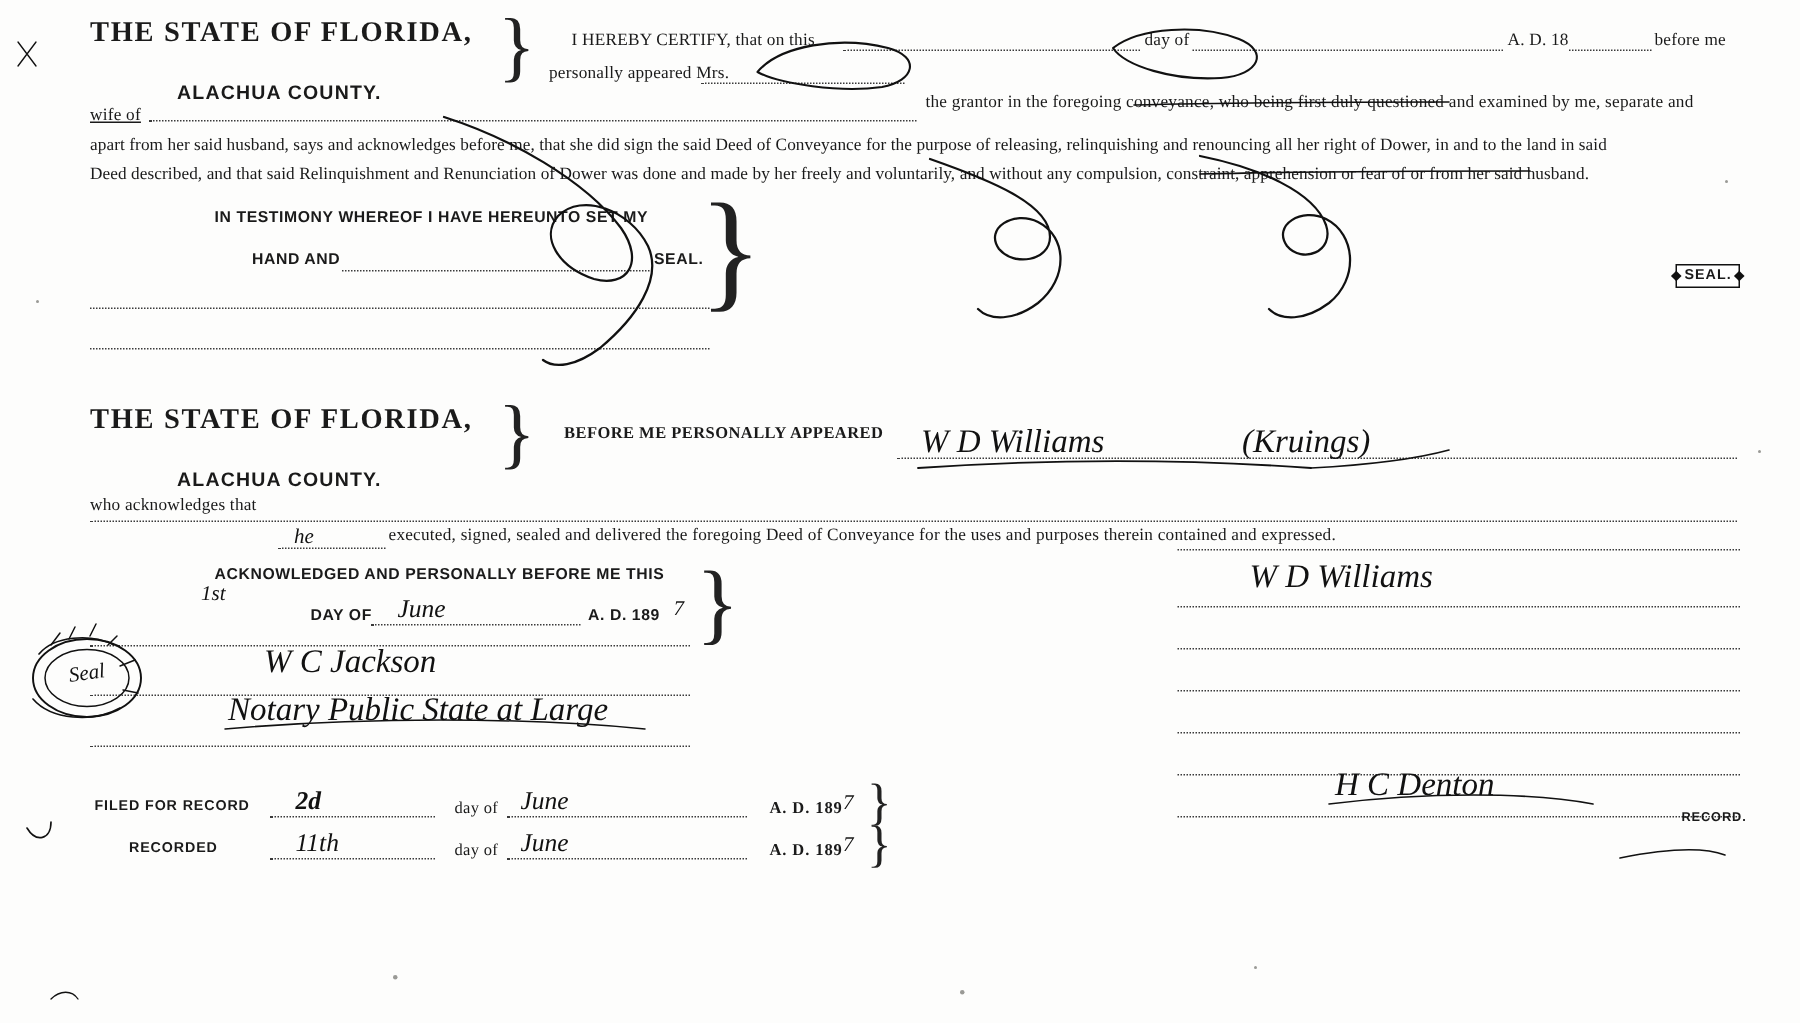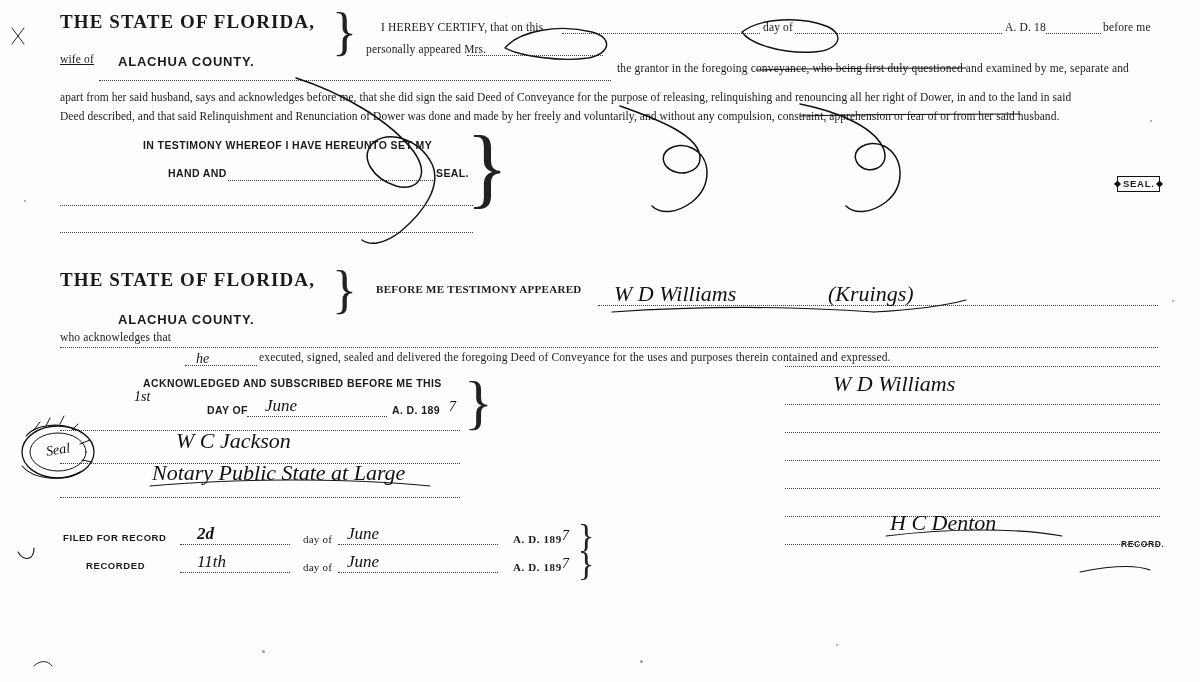--- a/index.html
+++ b/index.html
@@ -137,21 +137,21 @@
   <div class="dots" style="left:795px; top:33px; width:207px;"></div>
   <div class="abs body-t" style="left:1005px; top:22px;">A. D. 18</div>
   <div class="dots" style="left:1046px; top:33px; width:55px;"></div>
   <div class="abs body-t" style="left:1103px; top:22px;">before me</div>
 
   <div class="abs body-t" style="left:366px; top:44px;">personally appeared Mrs.</div>
   <div class="dots" style="left:467px; top:55px; width:136px;"></div>
 
   <div class="abs body-t" style="left:617px; top:63px;">the grantor in the foregoing conveyance, who being first duly questioned and examined by me, separate and</div>
 
-  <div class="abs body-t" style="left:60px; top:54px;text-decoration:underline;">wife of</div>
+  <div class="abs body-t" style="left:60px; top:72px;text-decoration:underline;">wife of</div>
   <div class="dots" style="left:99px; top:80px; width:512px;"></div>
 
   <div class="abs body-t" style="left:60px; top:92px; letter-spacing:0.05px;">apart from her said husband, says and acknowledges before me, that she did  sign the said  Deed of Conveyance  for  the purpose of releasing,  relinquishing and renouncing all her right of Dower, in and to the land in said</div>
   <div class="abs body-t" style="left:60px; top:111px; letter-spacing:0.05px;">Deed described, and that said Relinquishment and Renunciation of  Dower was done and made by her freely and voluntarily, and without any compulsion, constraint, apprehension or fear of or from her said husband.</div>
 
   <div class="abs small-caps" style="left:143px; top:140px;">IN TESTIMONY WHEREOF I HAVE HEREUNTO SET MY</div>
   <div class="abs small-caps" style="left:168px; top:168px;">HAND AND</div>
   <div class="dots" style="left:228px; top:180px; width:205px;"></div>
   <div class="abs small-caps" style="left:436px; top:168px;">SEAL.</div>
 
@@ -159,34 +159,34 @@
 
   <div class="dots" style="left:60px; top:205px; width:413px;"></div>
   <div class="dots" style="left:60px; top:232px; width:413px;"></div>
 
   <div class="seal-box" style="left:1117px; top:176px;">SEAL.</div>
 
   <div class="abs hdr" style="left:60px; top:270px;">THE STATE OF FLORIDA,</div>
   <div class="brace" style="left:332px; top:264px; font-size:52px;">}</div>
   <div class="abs county" style="left:118px; top:313px;">ALACHUA COUNTY.</div>
 
-  <div class="abs caps-serif" style="left:376px; top:284px;">BEFORE ME TESTIMONY APPEARED</div>
+  <div class="abs caps-serif" style="left:376px; top:284px;">BEFORE ME PERSONALLY APPEARED</div>
   <div class="dots" style="left:598px; top:305px; width:560px;"></div>
 
   <div class="hw hw-lg" style="left:614px; top:283px;">W D Williams</div>
   <div class="hw hw-lg" style="left:828px; top:283px;">(Kruings)</div>
 
   <div class="dots" style="left:60px; top:347px; width:1098px;"></div>
 
   <div class="abs body-t" style="left:60px; top:332px;">who acknowledges that</div>
   <div class="dots" style="left:185px; top:365px; width:72px;"></div>
   <div class="hw hw-sm" style="left:196px; top:352px;">he</div>
   <div class="abs body-t" style="left:259px; top:352px;">executed, signed, sealed and delivered the foregoing Deed of Conveyance for the uses and purposes therein contained and expressed.</div>
 
-  <div class="abs small-caps" style="left:143px; top:378px;">ACKNOWLEDGED AND SUBSCRIBED BEFORE ME THIS</div>
+  <div class="abs small-caps" style="left:143px; top:378px;">ACKNOWLEDGED AND PERSONALLY BEFORE ME THIS</div>
 
   <div class="hw hw-sm" style="left:134px; top:390px;">1st</div>
   <div class="abs small-caps" style="left:207px; top:405px;">DAY OF</div>
   <div class="dots" style="left:247px; top:416px; width:140px;"></div>
   <div class="hw hw-md" style="left:265px; top:397px;">June</div>
   <div class="abs small-caps" style="left:392px; top:405px;">A. D. 189</div>
   <div class="hw hw-sm" style="left:449px; top:400px;">7</div>
   <div class="brace" style="left:464px; top:372px; font-size:60px;">}</div>
 
   <div class="dots" style="left:60px; top:430px; width:400px;"></div>

